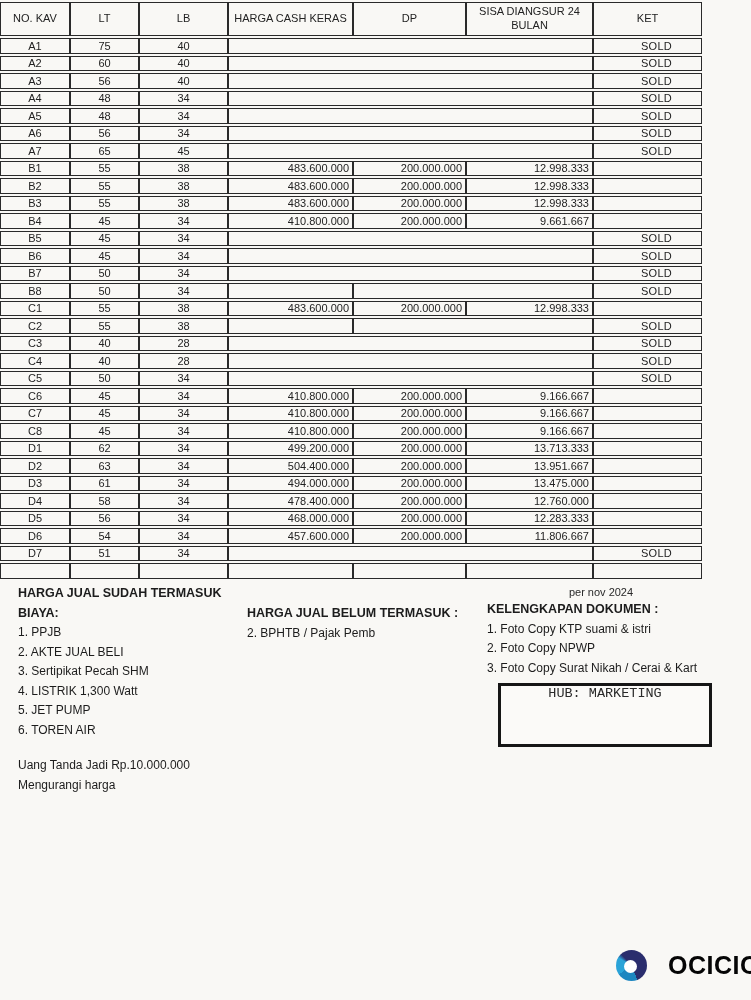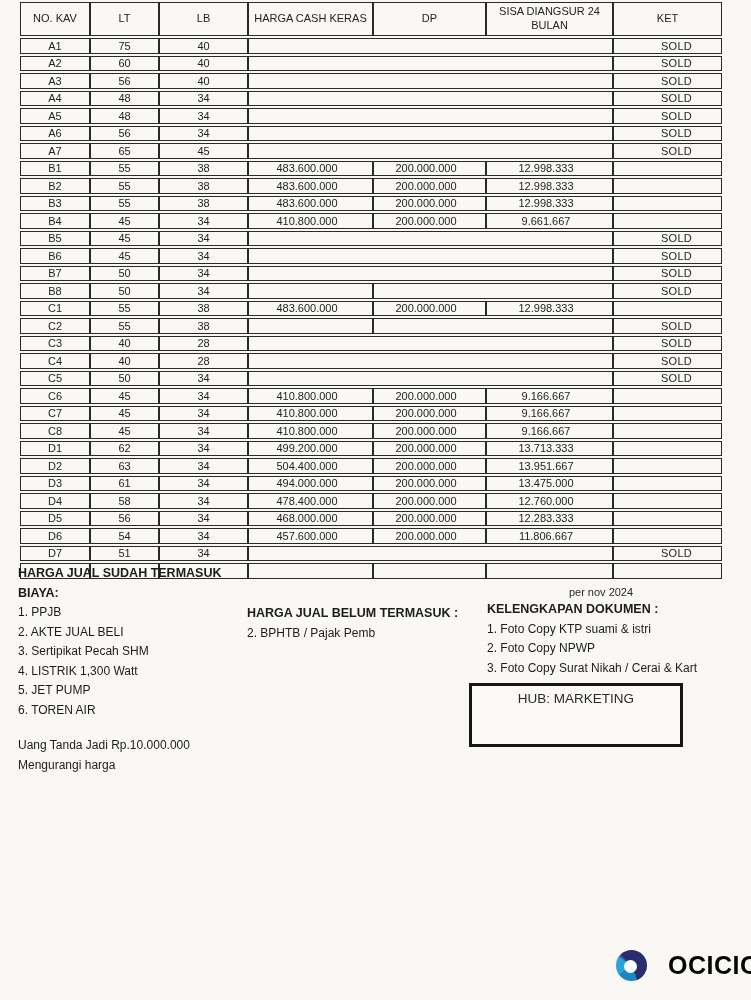--- a/index.html
+++ b/index.html
@@ -3,50 +3,50 @@
 <meta charset="utf-8">
 <style>
   * { margin:0; padding:0; box-sizing:border-box; }
   html,body { background:#e9e8e6; }
   .page {
     position:relative; width:751px; height:1000px; margin:0 auto;
     background:#f9f8f5; overflow:hidden;
     font-family:"Liberation Sans", sans-serif; color:#1e1e1e;
   }
   
-  .price-table-wrap { position:absolute; left:20px; top:0; width:704px; }
+  .price-table-wrap { position:absolute; left:0; top:0; width:704px; }
   table.price-table {
     width:702px; table-layout:fixed;
     border-collapse:separate; border-spacing:0 2px;
     font-size:11px; color:#222;
   }
   .price-table th, .price-table td {
     border:1.4px solid #2a2a2a; background:#f9f8f5;
     height:15.5px; padding:0 2px; overflow:hidden; white-space:nowrap;
   }
   .price-table th {
     height:34px; font-weight:normal; text-align:center; vertical-align:middle;
     white-space:normal; line-height:1.25; font-size:11px;
   }
   .price-table td.c { text-align:center; }
-  .price-table td.num { text-align:center; padding-right:9px; }
+  .price-table td.num { text-align:right; padding-right:3px; }
   .price-table td.sold { text-align:center; letter-spacing:0.3px;padding-left:20px; }
   
   .notes-col { position:absolute; font-size:12px; line-height:19.5px; color:#1c1c1c; }
   .notes-title { font-weight:bold; font-size:12.5px; }
-  #notes-included  { left:18px;  top:564px; width:226px; }
+  #notes-included  { left:18px;  top:584px; width:226px; }
   #notes-excluded  { left:247px; top:584px; width:235px; padding-top:20px; }
   #notes-documents { left:487px; top:584px; width:228px; }
   .date-note { font-size:11px; text-align:center; line-height:16px; color:#2a2a2a; }
   .footnote { margin-top:16px; }
   
   .hub-box {
-    position:absolute; left:469px; top:683px; width:214px; height:64px;
+    position:absolute; left:498px; top:683px; width:214px; height:64px;
     border:3px solid #161616; background:#fbfaf8;
-    text-align:center; padding-top:5px; font-size:13.5px; color:#2a2a2a;
+    text-align:center; font-size:13.5px; color:#2a2a2a;font-family:Liberation Mono, monospace;
   }
   
   .logo { position:absolute; left:616px; top:950px; display:flex; align-items:center; gap:21px; }
   .logo-icon {
     position:relative; width:31px; height:31px; border-radius:50%;
     background:conic-gradient(from 0deg,
       #2a2d6d 0deg 158deg,
       #1d86c0 158deg 235deg,
       #2aa3d8 235deg 300deg,
       #2a2d6d 318deg 360deg);

